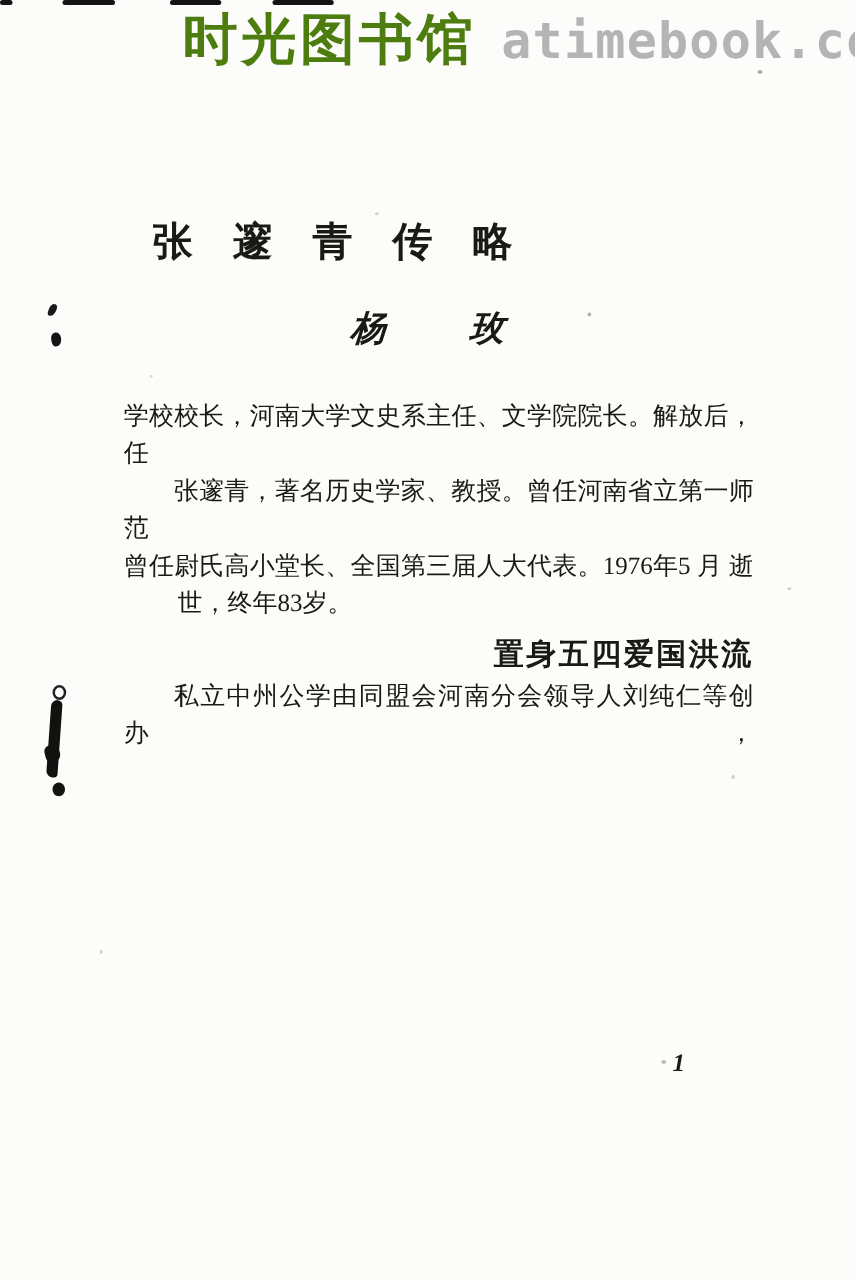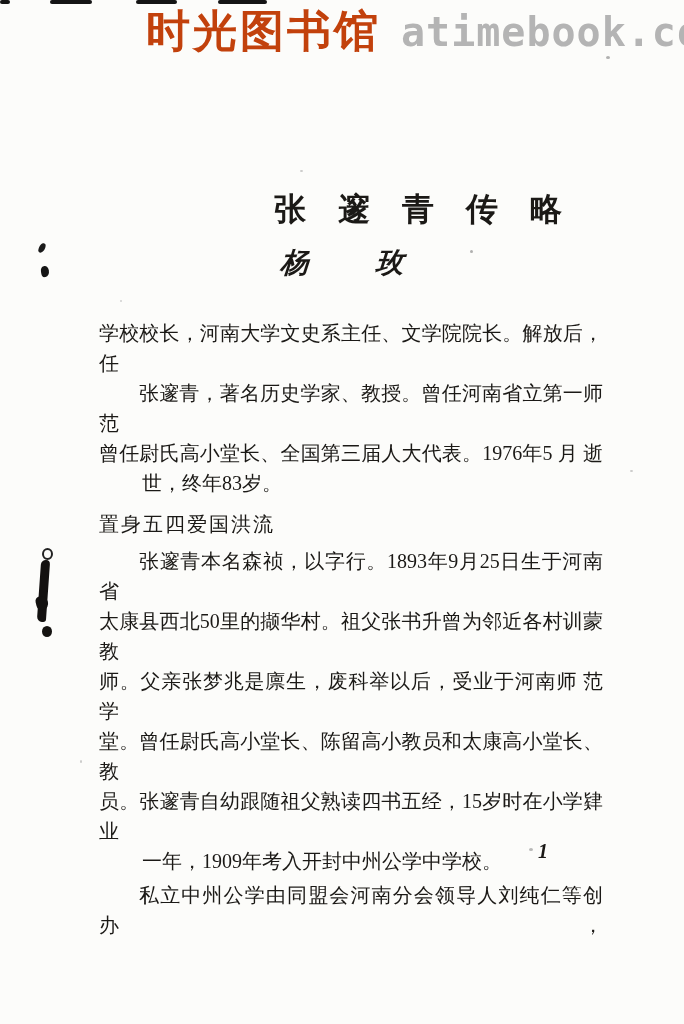--- a/index.html
+++ b/index.html
@@ -33,49 +33,49 @@
   .s6{left:585px;top:620px;width:3px;height:3px;opacity:.25;}
   .s7{left:300px;top:170px;width:3px;height:2px;opacity:.3;}
   .s8{left:529px;top:848px;width:4px;height:3px;opacity:.4;}
   
   .watermark{
     position:absolute;left:146px;top:2px;
     display:flex;align-items:baseline;gap:20px;white-space:nowrap;
   }
   .wm-cn{
     font-family:"DejaVu Sans", sans-serif;font-weight:bold;
-    font-size:44px;letter-spacing:3px;color:#c2410c;
+    font-size:44px;letter-spacing:3px;color:#4d7c0f;
   }
   .wm-en{
     font-family:"DejaVu Sans Mono", monospace;font-weight:bold;
     font-size:40px;letter-spacing:1px;color:#b4b4b4;
   }
   
   .title{
-    position:absolute;left:90px;top:188px;width:504px;
-    text-align:right;font-size:32px;font-weight:bold;
+    position:absolute;left:90px;top:172px;width:504px;
+    text-align:left;font-size:32px;font-weight:bold;
     letter-spacing:1em;text-indent:1em;
     font-family:"Liberation Serif", serif;
   }
   .author{
     position:absolute;left:90px;top:244px;width:504px;
     text-align:center;font-size:28px;font-weight:bold;font-style:italic;
     letter-spacing:2.4em;text-indent:2.4em;
     transform:skewX(-4deg);
   }
   .content{
     position:absolute;left:99px;top:318px;width:504px;
     font-size:20px;line-height:30px;
   }
   .line{text-align:justify;text-align-last:justify;text-justify:inter-character;}
   .line.end{text-align-last:left;margin-left:43px;}
   .line.first{text-indent:2em;}
   .section-heading{
     margin-top:12px;line-height:28px;
-    text-align:left;font-weight:normal;font-size:20px;letter-spacing:2px;
+    text-align:right;font-weight:bold;font-size:24px;letter-spacing:2px;
   }
   .para2{margin-top:8px;}
   .para3{margin-top:4px;}
   .page-number{
     position:absolute;left:538px;top:840px;
     font-size:20px;font-style:italic;font-weight:bold;
   }
 </style>
 </head>
 <body>
@@ -115,28 +115,20 @@
 
     <div class="para1">
       <div class="line">学校校长，河南大学文史系主任、文学院院长。解放后，任</div>
       <div class="line first">张邃青，著名历史学家、教授。曾任河南省立第一师范</div>
       <div class="line">曾任尉氏高小堂长、全国第三届人大代表。1976年5 月 逝</div>
       <div class="line end">世，终年83岁。</div>
     </div>
 
     <div class="section-heading">置身五四爱国洪流</div>
 
-    <div class="para2">
-      <div class="line first">张邃青本名森祯，以字行。1893年9月25日生于河南省</div>
-      <div class="line">太康县西北50里的撷华村。祖父张书升曾为邻近各村训蒙教</div>
-      <div class="line">师。父亲张梦兆是廪生，废科举以后，受业于河南师 范 学</div>
-      <div class="line">堂。曾任尉氏高小堂长、陈留高小教员和太康高小堂长、教</div>
-      <div class="line">员。张邃青自幼跟随祖父熟读四书五经，15岁时在小学肄业</div>
-      <div class="line end">一年，1909年考入开封中州公学中学校。</div>
-    </div>
 
     <div class="para3">
       <div class="line first">私立中州公学由同盟会河南分会领导人刘纯仁等创办，</div>
 
     </div>
 
   </div>
 
   <div class="page-number">1</div>
 

